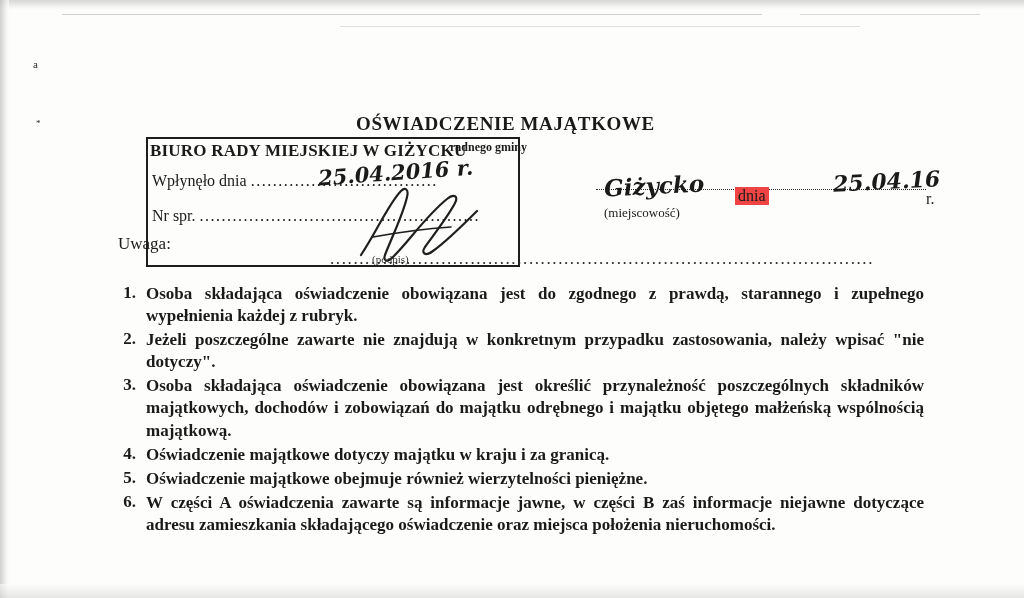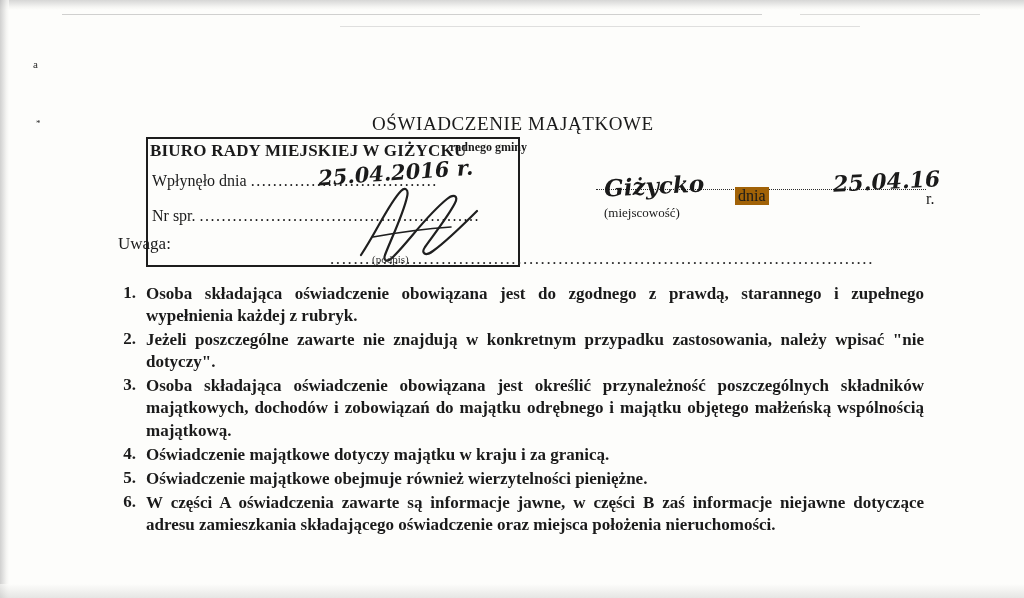--- a/index.html
+++ b/index.html
@@ -55,24 +55,24 @@
   .artifact-line {
     position: absolute;
     background: #9a9a9a;
     height: 1px;
     opacity: .85;
   }
 
   
   .doc-title {
     position: absolute;
-    left: 372px;
+    left: 356px;
     top: 113px;
     font-size: 19px;
-    font-weight: normal;
+    font-weight: bold;
     letter-spacing: .6px;
     white-space: nowrap;
     font-family: "Liberation Serif", serif;
   }
   .doc-subtitle {
     position: absolute;
     left: 450px;
     top: 140px;
     font-size: 12px;
     font-weight: bold;
@@ -177,21 +177,21 @@
     left: 604px;
     top: 205px;
     font-size: 13px;
     white-space: nowrap;
   }
   .dnia-label {
     position: absolute;
     left: 735px;
     top: 187px;
     font-size: 16px;
-    background: #a16207;
+    background: #ef4444;
     padding: 0 3px;
   }
   .rok-label {
     position: absolute;
     left: 924px;
     top: 190px;
     font-size: 16px;
     background: #fdfdfb;
     padding: 0 2px;
   }

